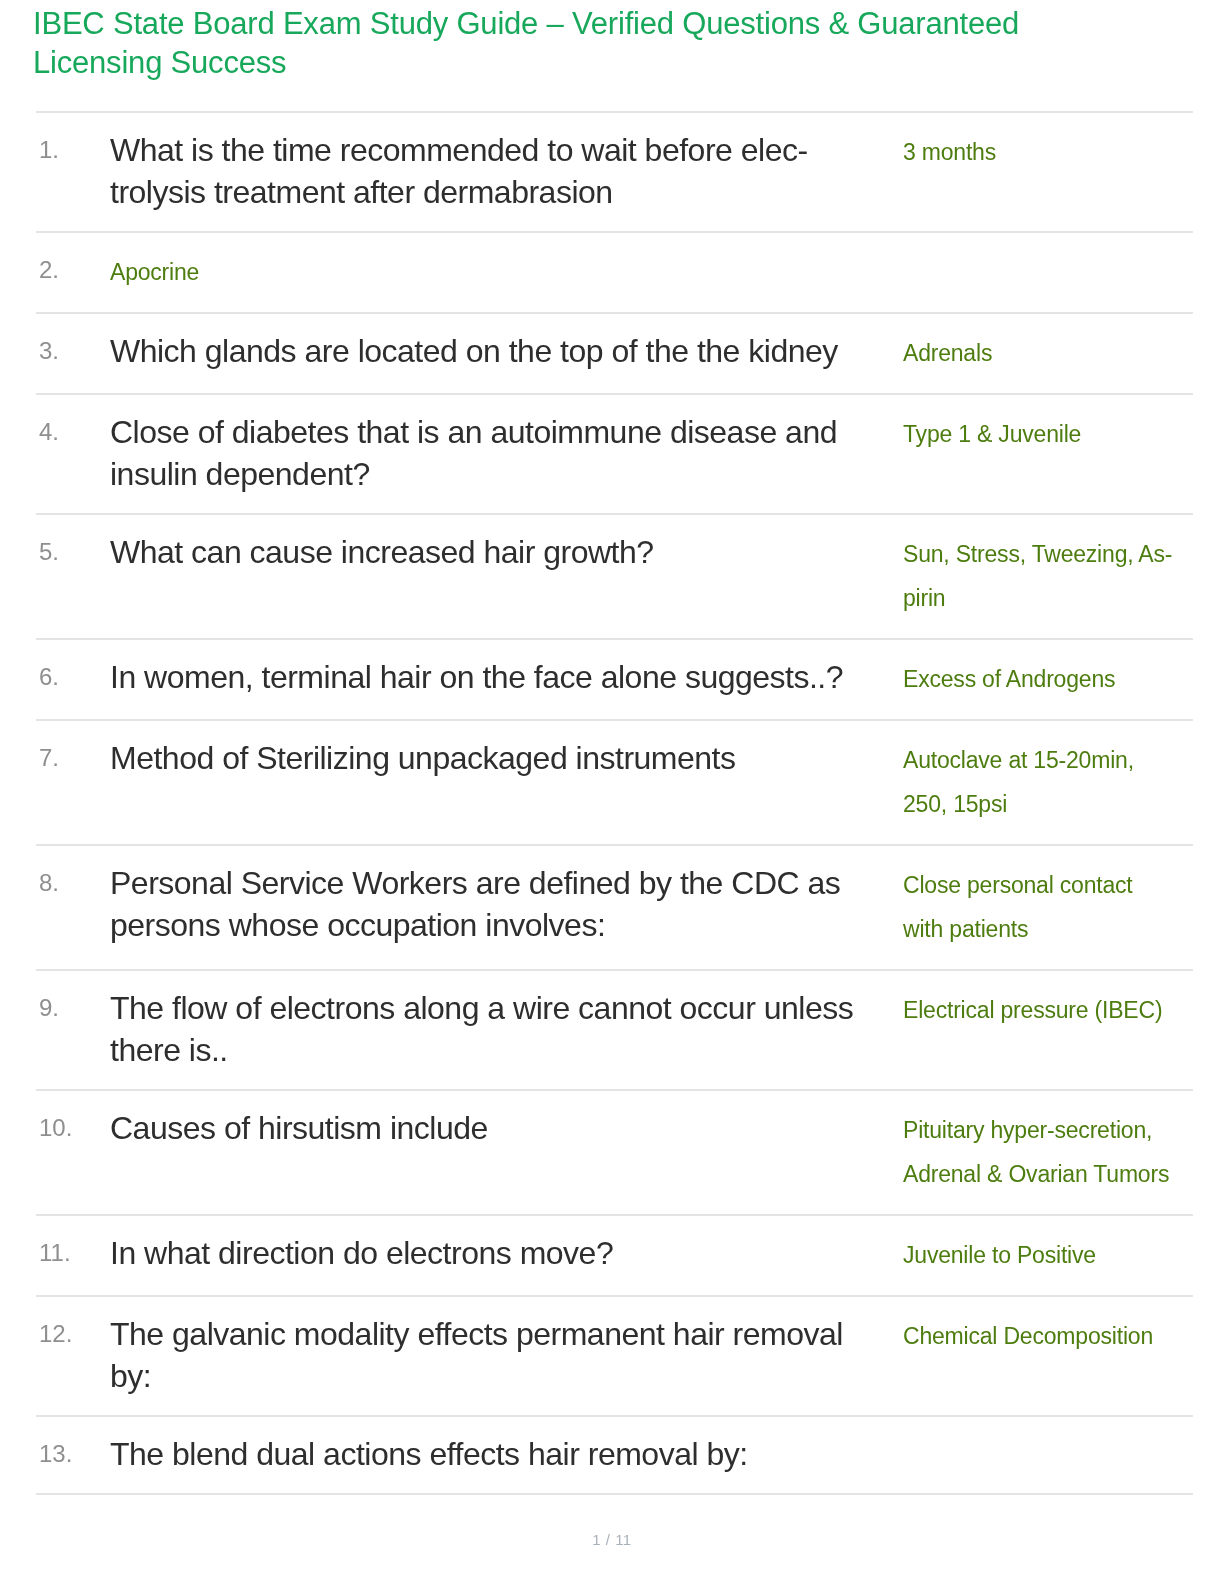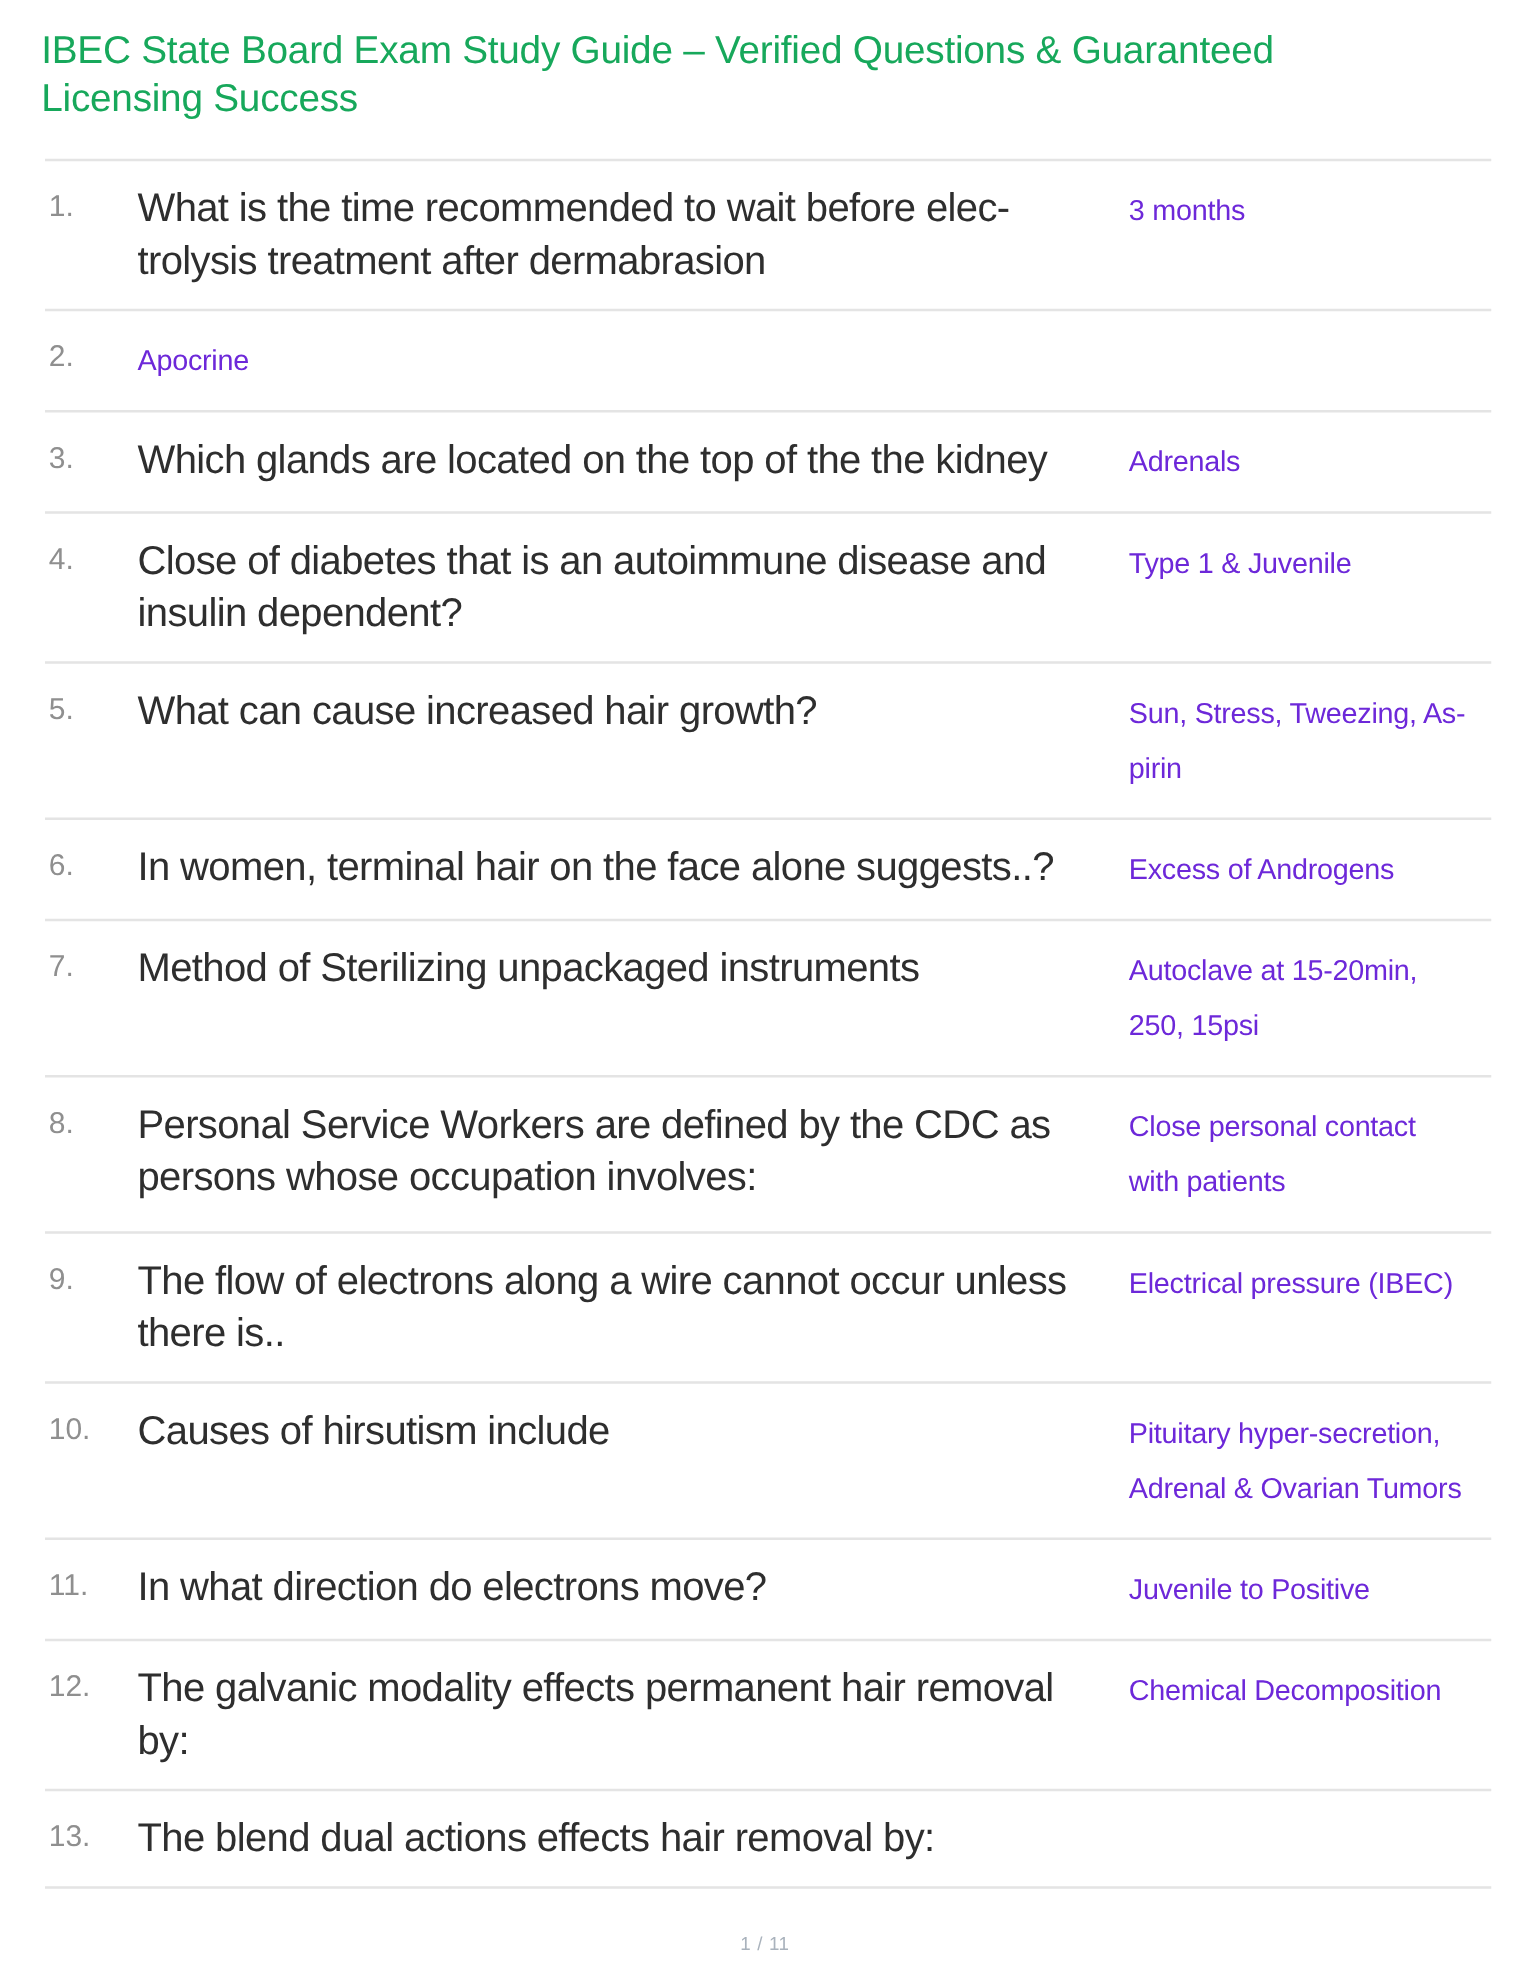--- a/index.html
+++ b/index.html
@@ -12,21 +12,21 @@
     height: 1584px;
     overflow: hidden;
     font-family: "Liberation Sans", "DejaVu Sans", sans-serif;
     position: relative;
   }
   .page {
     width: 1224px;
     height: 1584px;
     background: #ffffff;
     box-sizing: border-box;
-    padding-top: 20px;
+    padding-top: 4px;
     border-radius: 18px;
   }
   .title {
     margin: 0 30px 29px 33px;
     font-size: 31px;
     line-height: 39px;
     font-weight: 400;
     letter-spacing: -0.2px;
     white-space: pre-line;
     color: #17a85b;
@@ -54,21 +54,21 @@
     font-size: 32px;
     font-weight: 400;
     color: #2e2e2e;
     letter-spacing: -0.5px;
     line-height: 42px;
     white-space: pre;
   }
   .a {
     font-size: 23px;
     font-weight: 300;
-    color: #6d28d9;
+    color: #4d7c0f;
     letter-spacing: -0.2px;
     line-height: 44px;
     white-space: pre;
     padding-top: 1px;
   }
   .footer {
     margin-top: 36px;
     text-align: center;
     font-size: 15px;
     font-weight: 300;

